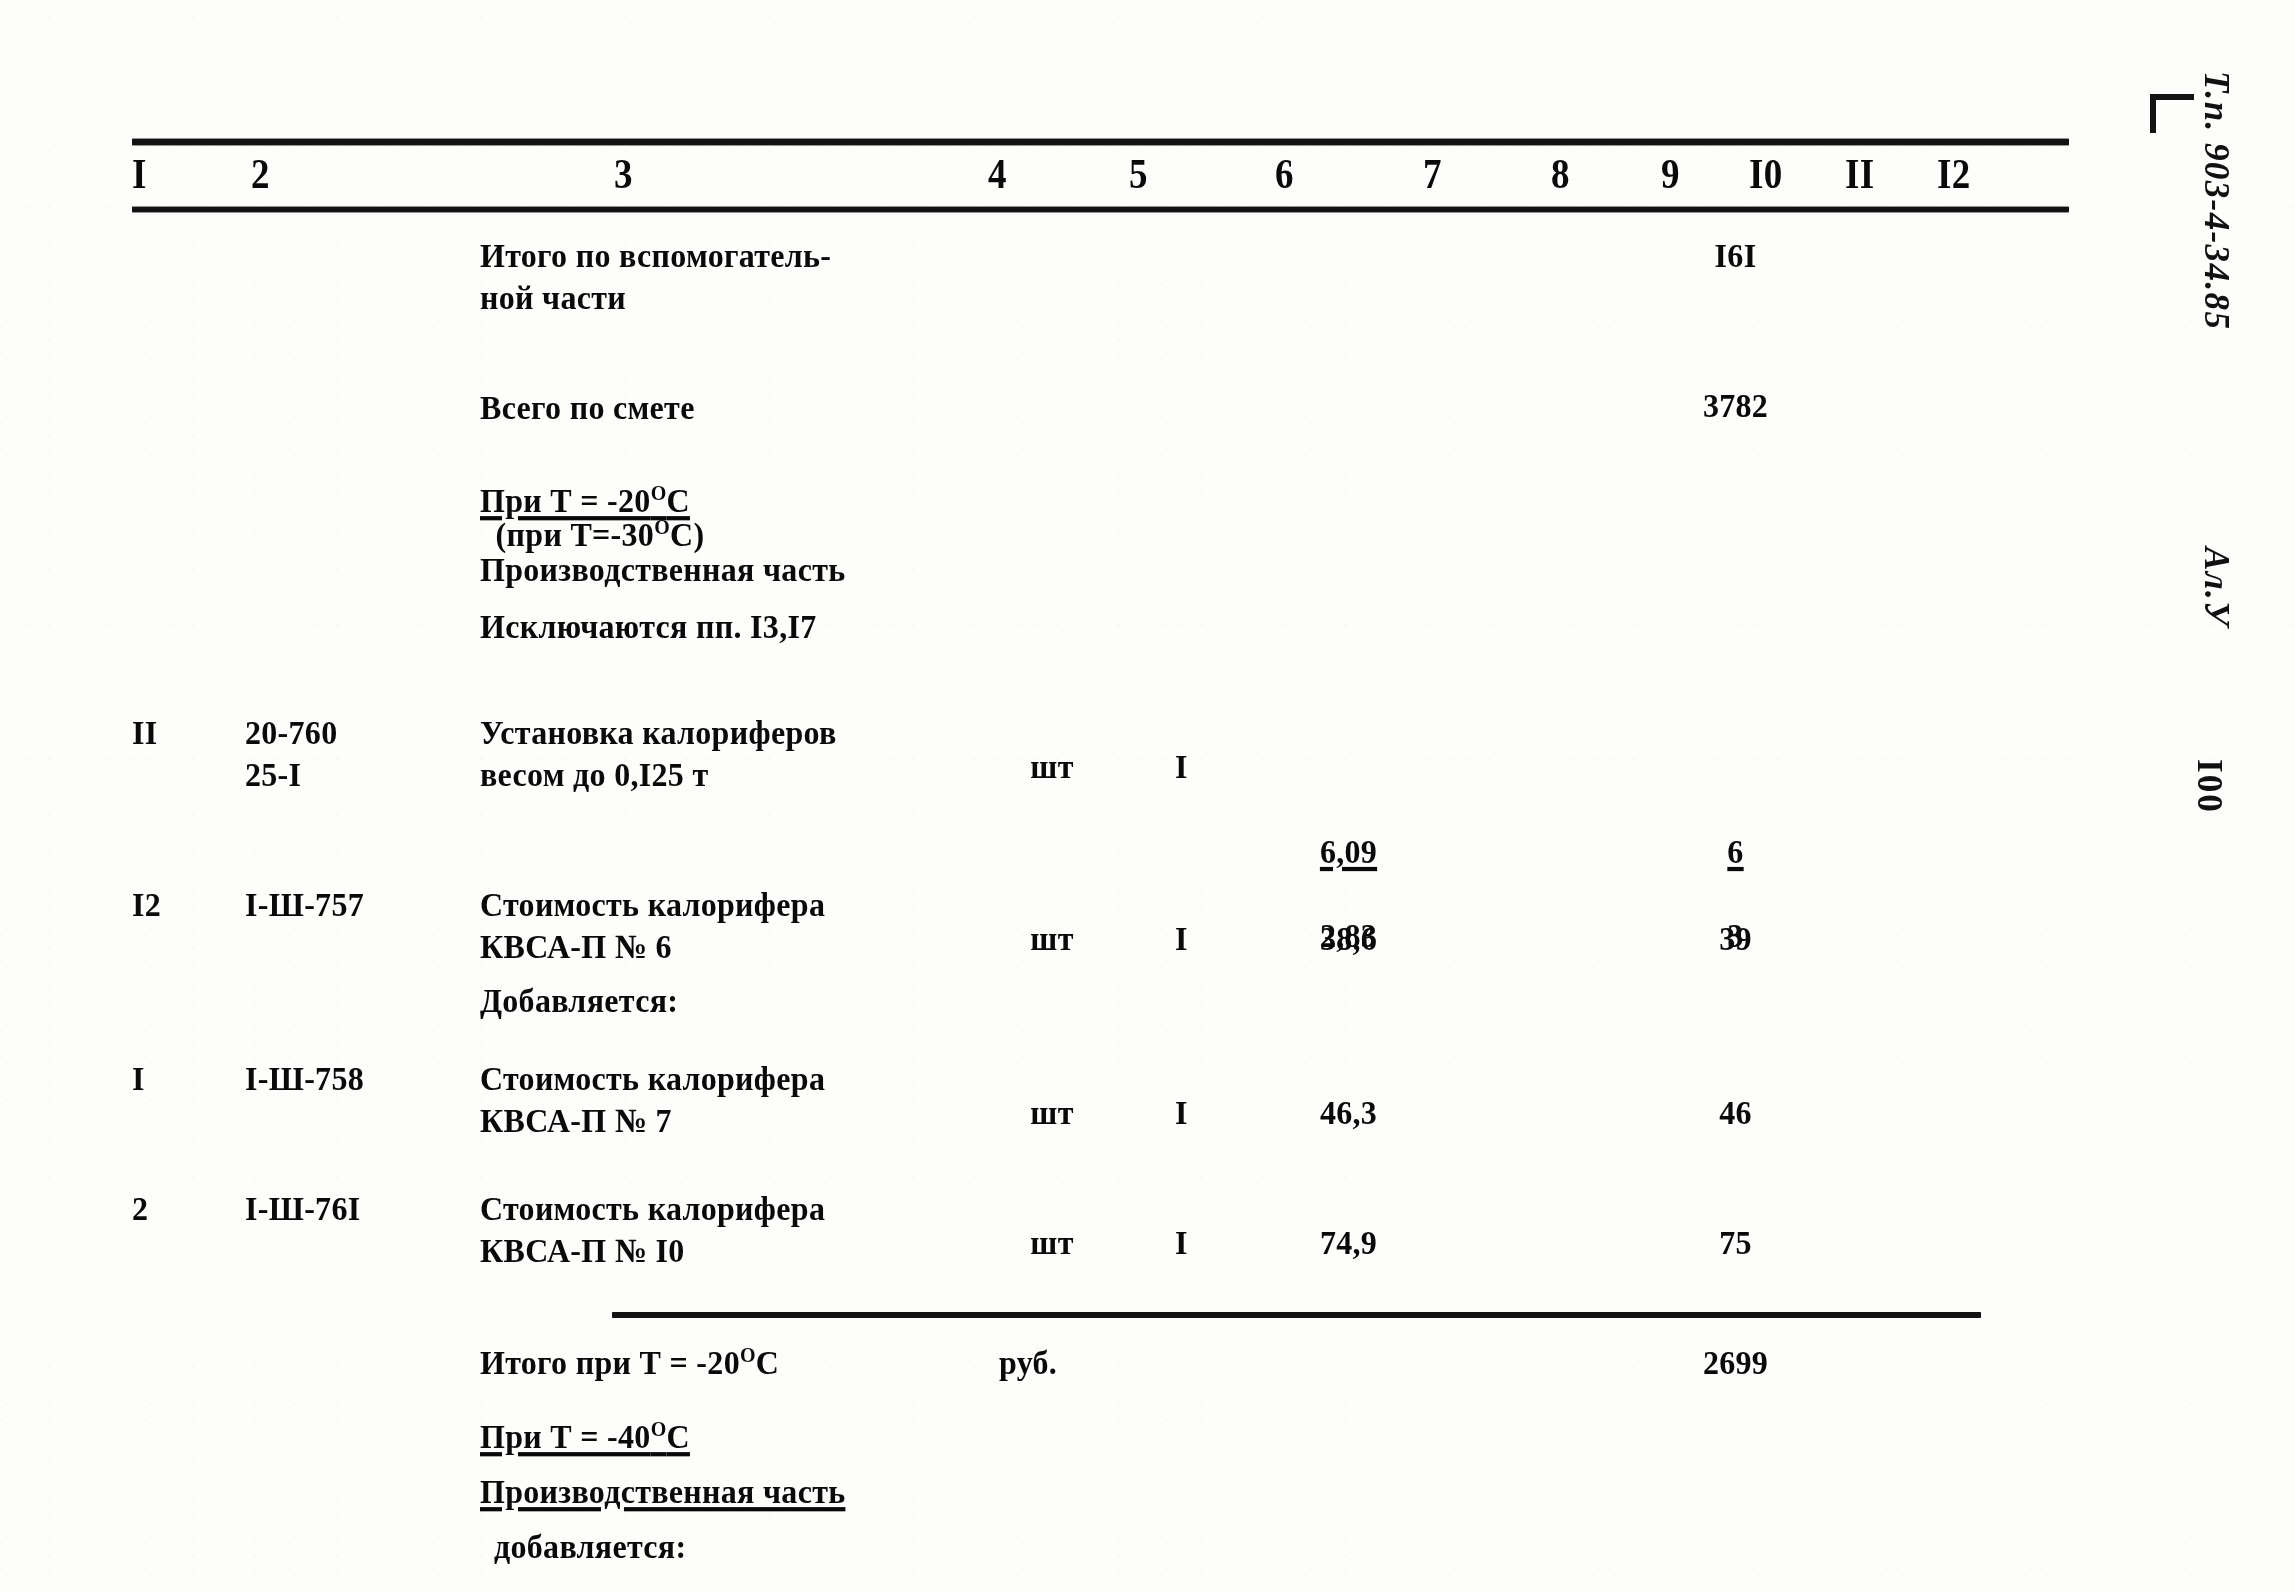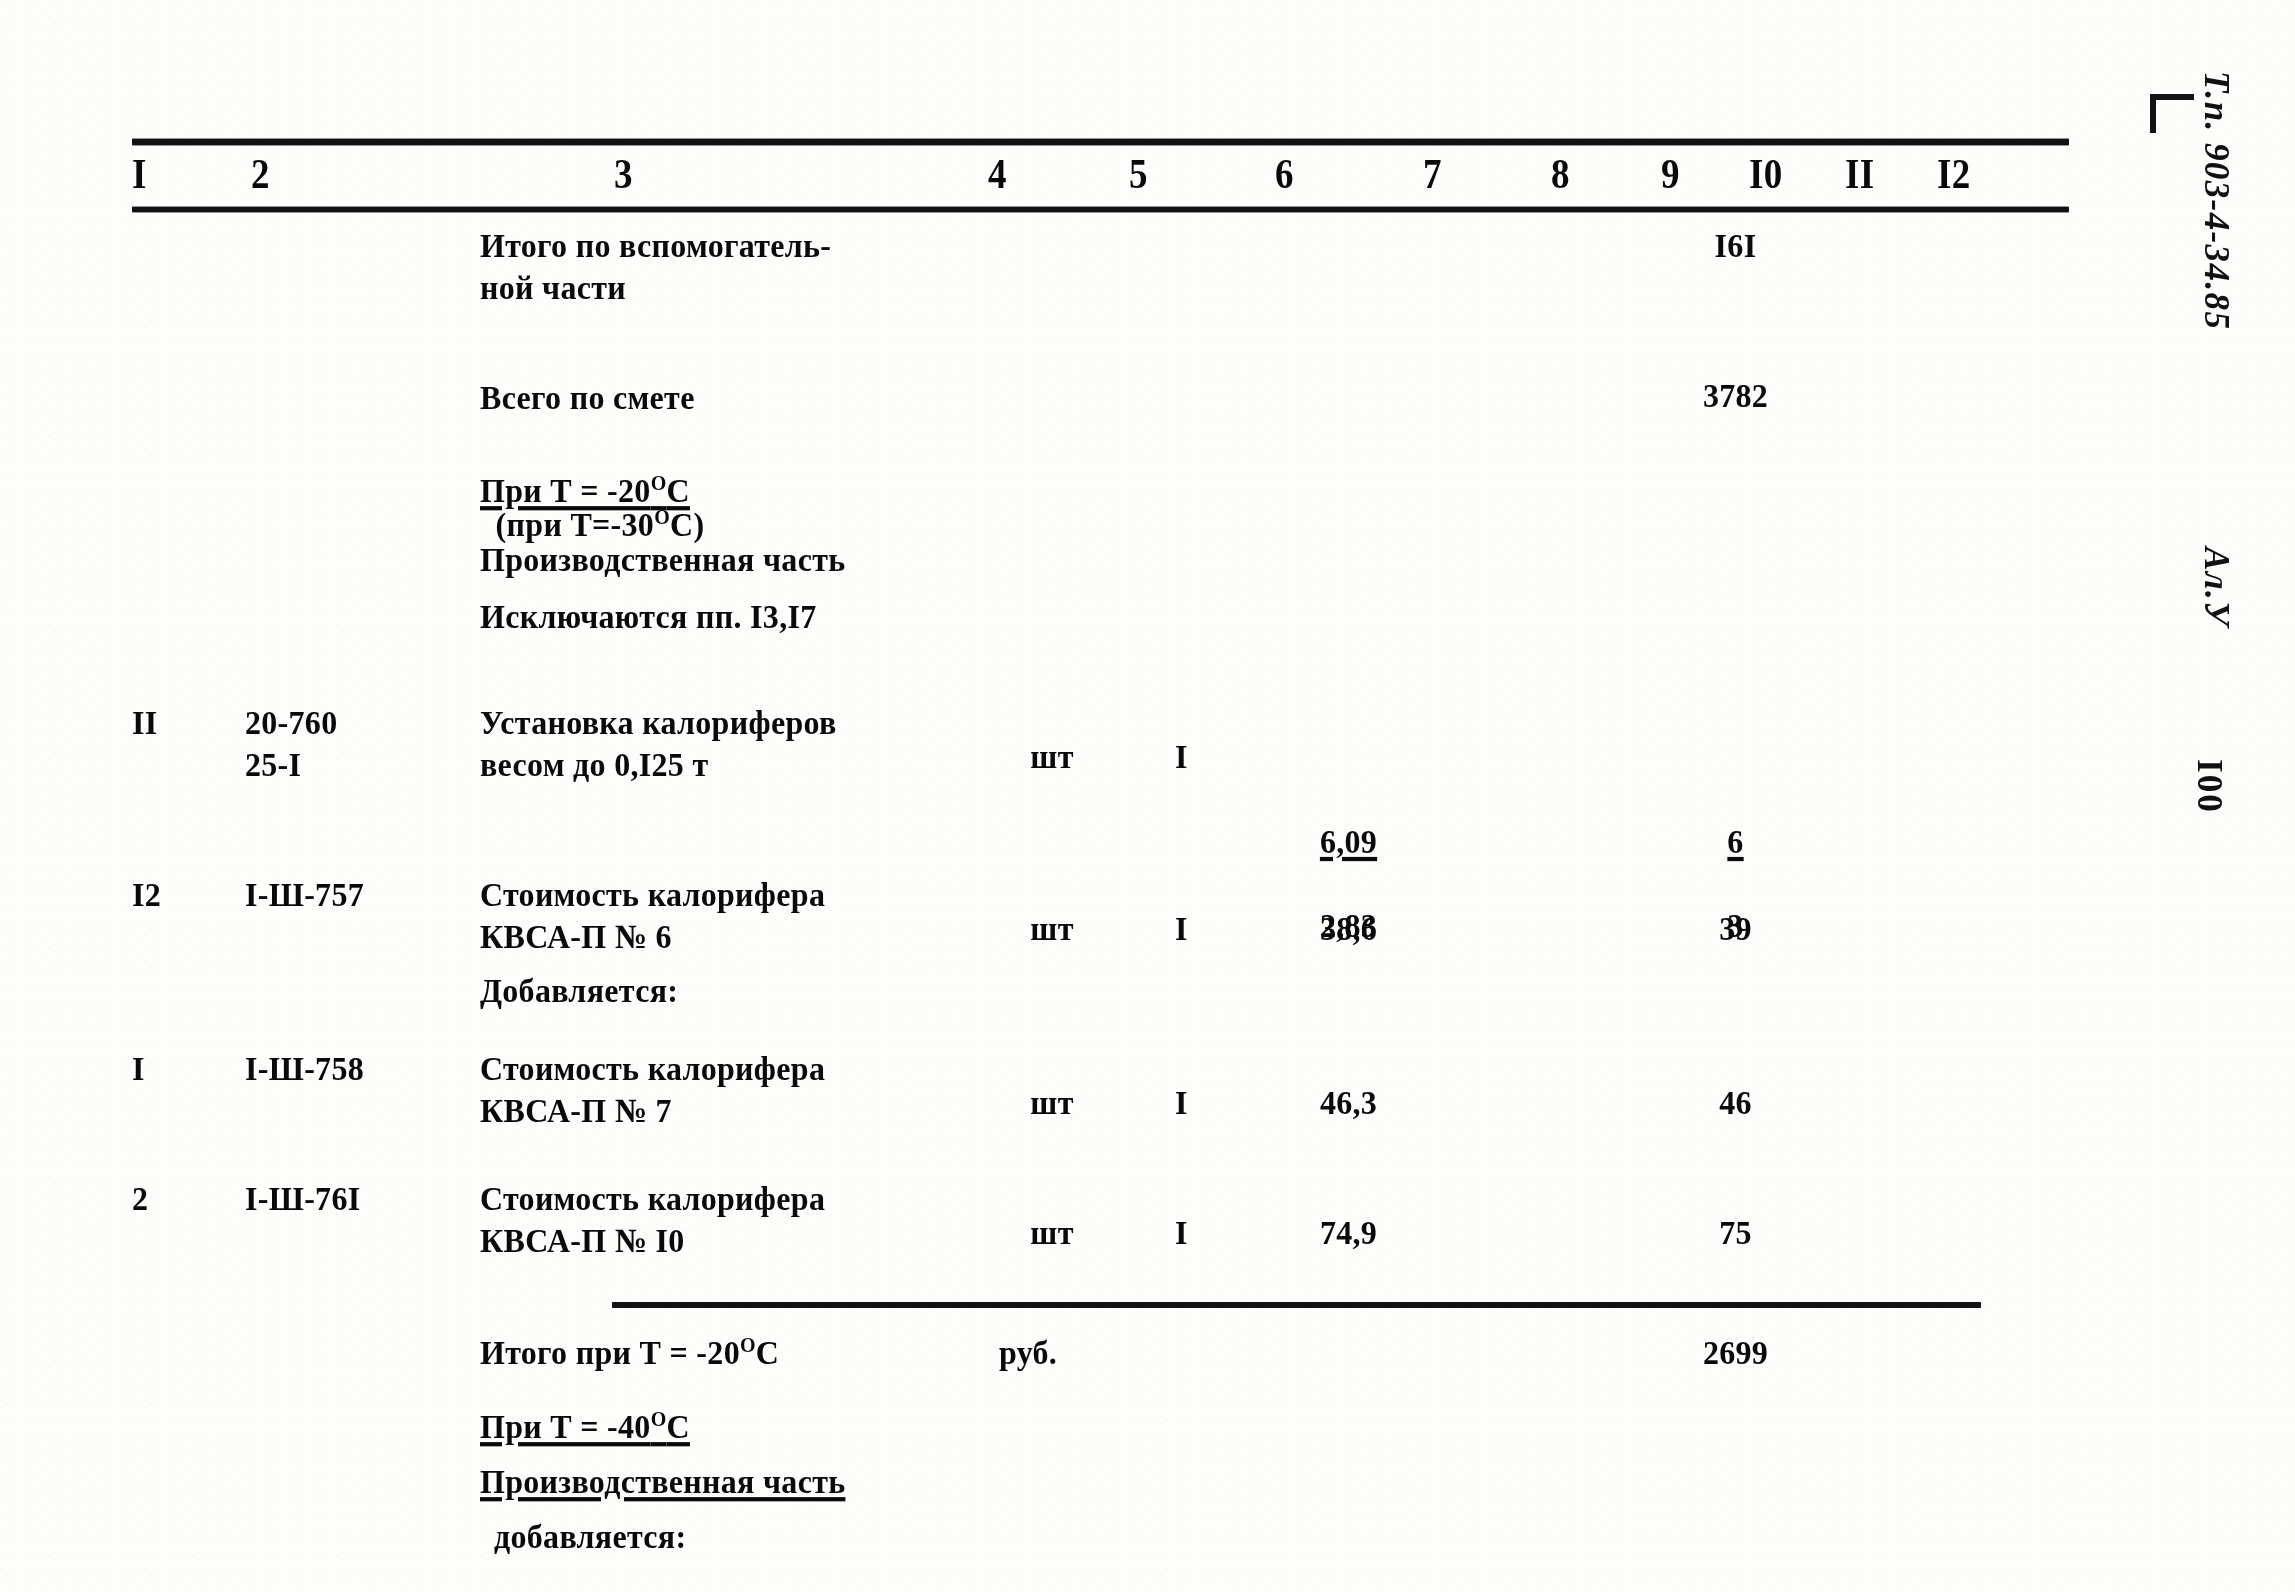--- a/index.html
+++ b/index.html
@@ -66,21 +66,21 @@
     letter-spacing: 0.4px;
     transform: scaleY(1.12);
     transform-origin: top center;
     font-family: "Liberation Serif", serif;
   }
 
   
   #body-area {
     position: absolute;
     left: 132px;
-    top: 224px;
+    top: 234px;
     width: 1958px;
     height: 1234px;
   }
 
   .row {
     position: absolute;
     left: 0;
     width: 100%;
   }
   .cell {

